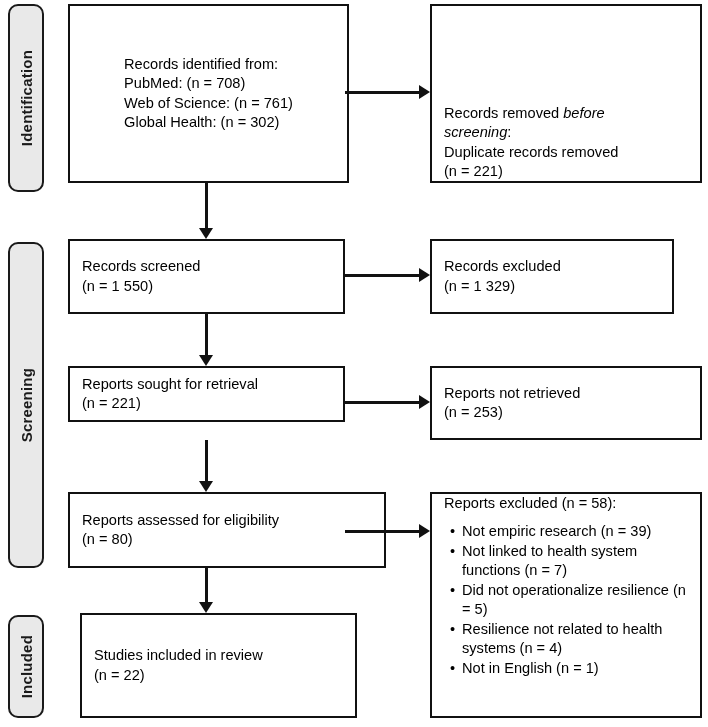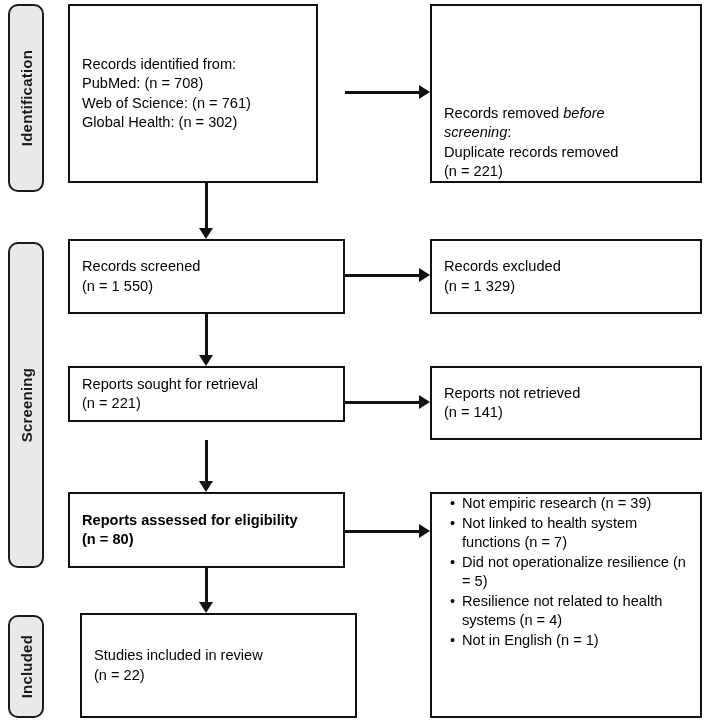--- a/index.html
+++ b/index.html
@@ -125,21 +125,21 @@
   </div>
 
   <div class="stage-pill" style="left:8px; top:242px; width:36px; height:326px;">
     <span class="pill-label">Screening</span>
   </div>
 
   <div class="stage-pill" style="left:8px; top:615px; width:36px; height:103px;">
     <span class="pill-label">Included</span>
   </div>
 
-  <div class="flow-box" style="left:68px; top:4px; width:250px; height:179px;">
+  <div class="flow-box" style="left:68px; top:4px; width:281px; height:179px;align-items:center;">
     <div class="box-text">Records identified from:
 PubMed: (n = 708)
 Web of Science: (n = 761)
 Global Health: (n = 302)</div>
   </div>
 
   <div class="flow-box" style="left:430px; top:4px; width:272px; height:179px;justify-content:flex-end;">
     <div class="box-text"><span>Records removed </span><em class="ital">before</em>
 <em class="ital">screening</em><span>:</span>
 <span>Duplicate records removed</span>
@@ -150,53 +150,54 @@
   <div class="arrow-right" style="left:419px; top:84.5px;"></div>
 
   <div class="v-line" style="left:205px; top:183px; height:45px;"></div>
   <div class="arrow-down" style="left:198.75px; top:228px;"></div>
 
   <div class="flow-box" style="left:68px; top:239px; width:277px; height:75px;justify-content:center;">
     <div class="box-text">Records screened
 (n = 1 550)</div>
   </div>
 
-  <div class="flow-box" style="left:430px; top:239px; width:272px; height:75px;">
+  <div class="flow-box" style="left:430px; top:239px; width:244px; height:75px;">
     <div class="box-text">Records excluded
 (n = 1 329)</div>
   </div>
 
   <div class="h-line" style="left:345px; top:274px; width:74px;"></div>
   <div class="arrow-right" style="left:419px; top:267.5px;"></div>
 
   <div class="v-line" style="left:205px; top:314px; height:41px;"></div>
   <div class="arrow-down" style="left:198.75px; top:355px;"></div>
 
   <div class="flow-box" style="left:68px; top:366px; width:277px; height:56px;">
     <div class="box-text">Reports sought for retrieval
 (n = 221)</div>
   </div>
 
   <div class="flow-box" style="left:430px; top:366px; width:272px; height:74px;">
     <div class="box-text">Reports not retrieved
-(n = 141)</div>
+(n = 253)</div>
   </div>
 
   <div class="h-line" style="left:345px; top:401px; width:74px;"></div>
   <div class="arrow-right" style="left:419px; top:394.5px;"></div>
 
   <div class="v-line" style="left:205px; top:440px; height:41px;"></div>
   <div class="arrow-down" style="left:198.75px; top:481px;"></div>
 
-  <div class="flow-box" style="left:68px; top:492px; width:277px; height:76px;font-weight:bold;">
+  <div class="flow-box" style="left:68px; top:492px; width:318px; height:76px;">
     <div class="box-text">Reports assessed for eligibility
 (n = 80)</div>
   </div>
 
   <div class="flow-box top-aligned" style="left:430px; top:492px; width:272px; height:226px;">
+    <div class="excl-title">Reports excluded (n = 58):</div>
     <ul class="excl-list">
       <li>Not empiric research (n = 39)</li>
       <li>Not linked to health system functions (n = 7)</li>
       <li>Did not operationalize resilience (n = 5)</li>
       <li>Resilience not related to health systems (n = 4)</li>
       <li>Not in English (n = 1)</li>
     </ul>
   </div>
 
   <div class="h-line" style="left:345px; top:530px; width:74px;"></div>

